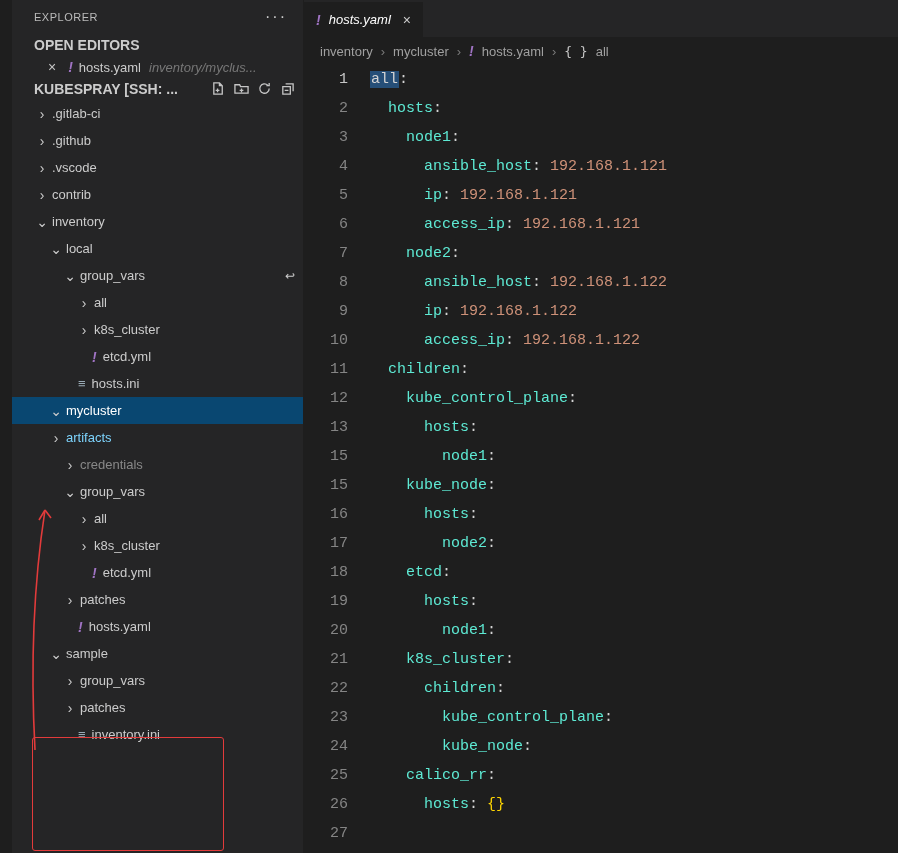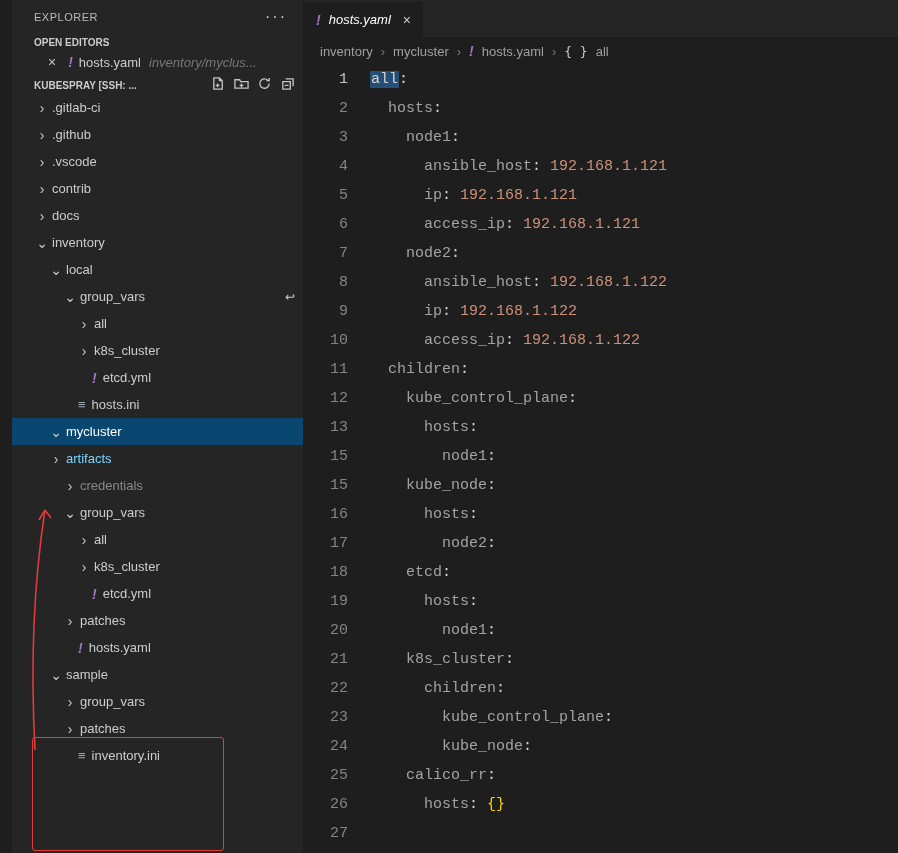--- a/index.html
+++ b/index.html
@@ -27,25 +27,25 @@
 .explorer-header {
   display: flex; align-items: center; justify-content: space-between;
   padding: 8px 16px 8px 22px;
   color: #bbbbbb;
   font-size: 11px;
   letter-spacing: 0.5px;
 }
 .more-dots { letter-spacing: 2px; font-size: 16px; color: #cccccc; cursor: pointer; }
 
 .section-header {
-  display: flex; align-items: flex-end;
+  display: flex; align-items: flex-start;
   padding: 3px 8px 3px 6px;
   color: #cccccc;
   font-weight: 600;
-  font-size: 10px;
+  font-size: 14px;
   cursor: pointer;
 }
 .section-header .chev { margin-right: 2px; display: inline-block; width: 14px; text-align: center; }
 .section-header .actions {
   margin-left: auto; display: flex; gap: 8px; color: #c5c5c5;
 }
 .editor-row {
   display: flex; align-items: center;
   padding: 3px 8px 3px 36px;
   color: #999999;
@@ -133,21 +133,21 @@
   text-align: right;
   padding-right: 18px;
   color: #858585;
   background: #1e1e1e;
   user-select: none;
 }
 .gutter .ln-active { color: #c6c6c6; }
 .codelines { flex: 1; padding-left: 4px; }
 .codeline { white-space: pre; }
 
-.tok-key { color: #a3a3a3; }
+.tok-key { color: #5eead4; }
 .tok-col { color: #d4d4d4; }
 .tok-str { color: #ce9178; }
 .sel {
   background: #264f78;
   color: #d4d4d4;
   padding: 0 1px;
 }
 .tok-brace { color: #ffd602; }
 
 
@@ -203,24 +203,20 @@
           <span class="chev twist-right"></span>
           <span class="folder-name">.github</span>
         </div>
       <div class="tree-row" style="padding-left:22px">
           <span class="chev twist-right"></span>
           <span class="folder-name">.vscode</span>
         </div>
       <div class="tree-row" style="padding-left:22px">
           <span class="chev twist-right"></span>
           <span class="folder-name">contrib</span>
-        </div>
-      <div class="tree-row" style="padding-left:22px">
-          <span class="chev twist-right"></span>
-          <span class="folder-name">docs</span>
         </div>
       <div class="tree-row" style="padding-left:22px">
           <span class="chev twist-down"></span>
           <span class="folder-name">inventory</span>
         </div>
 
       <div class="tree-row" style="padding-left:36px">
           <span class="chev twist-down"></span>
           <span class="folder-name">local</span>
         </div>

